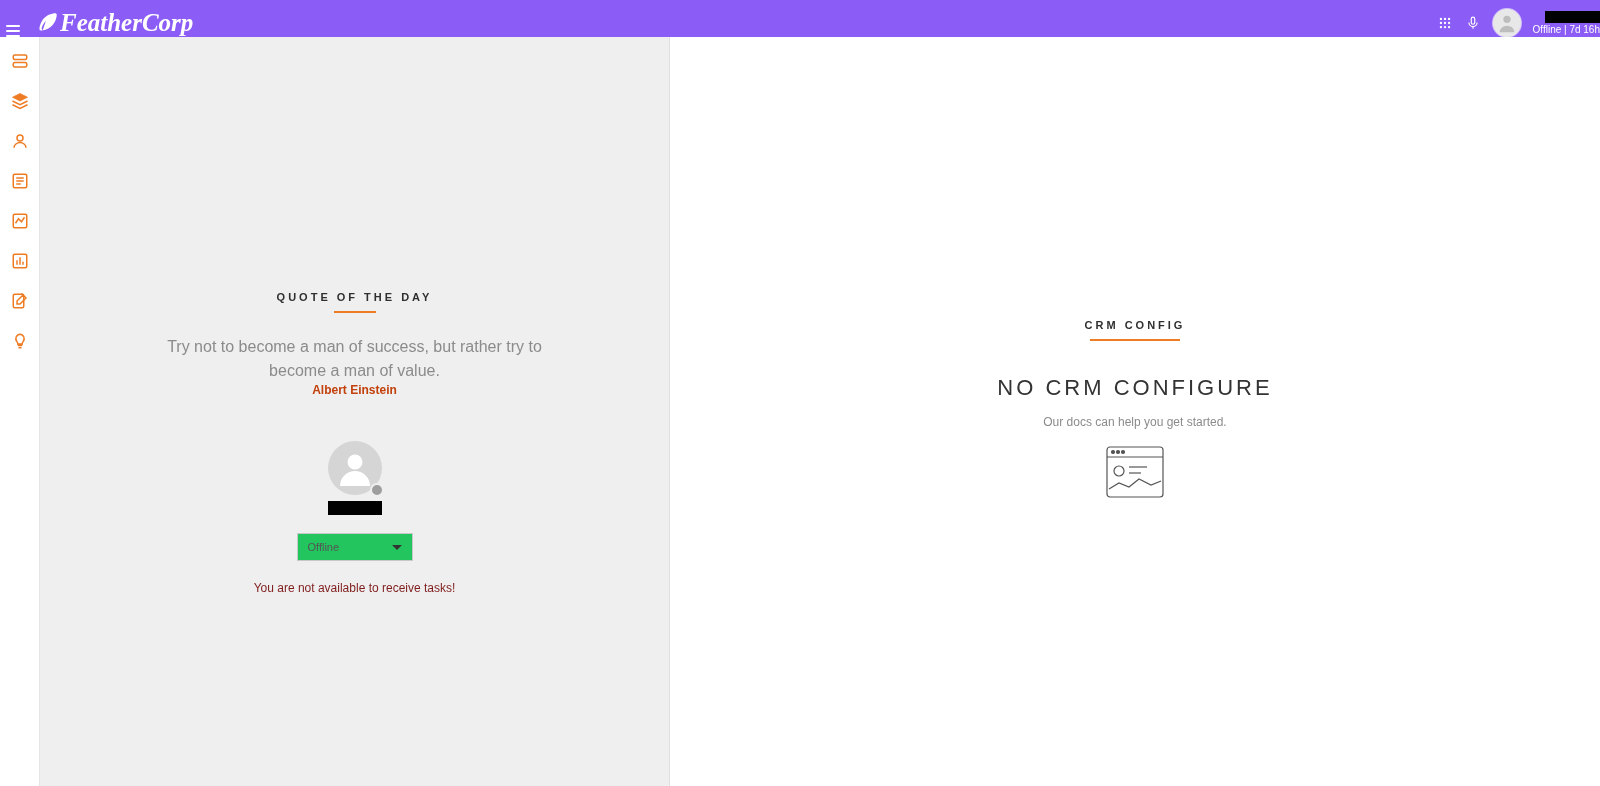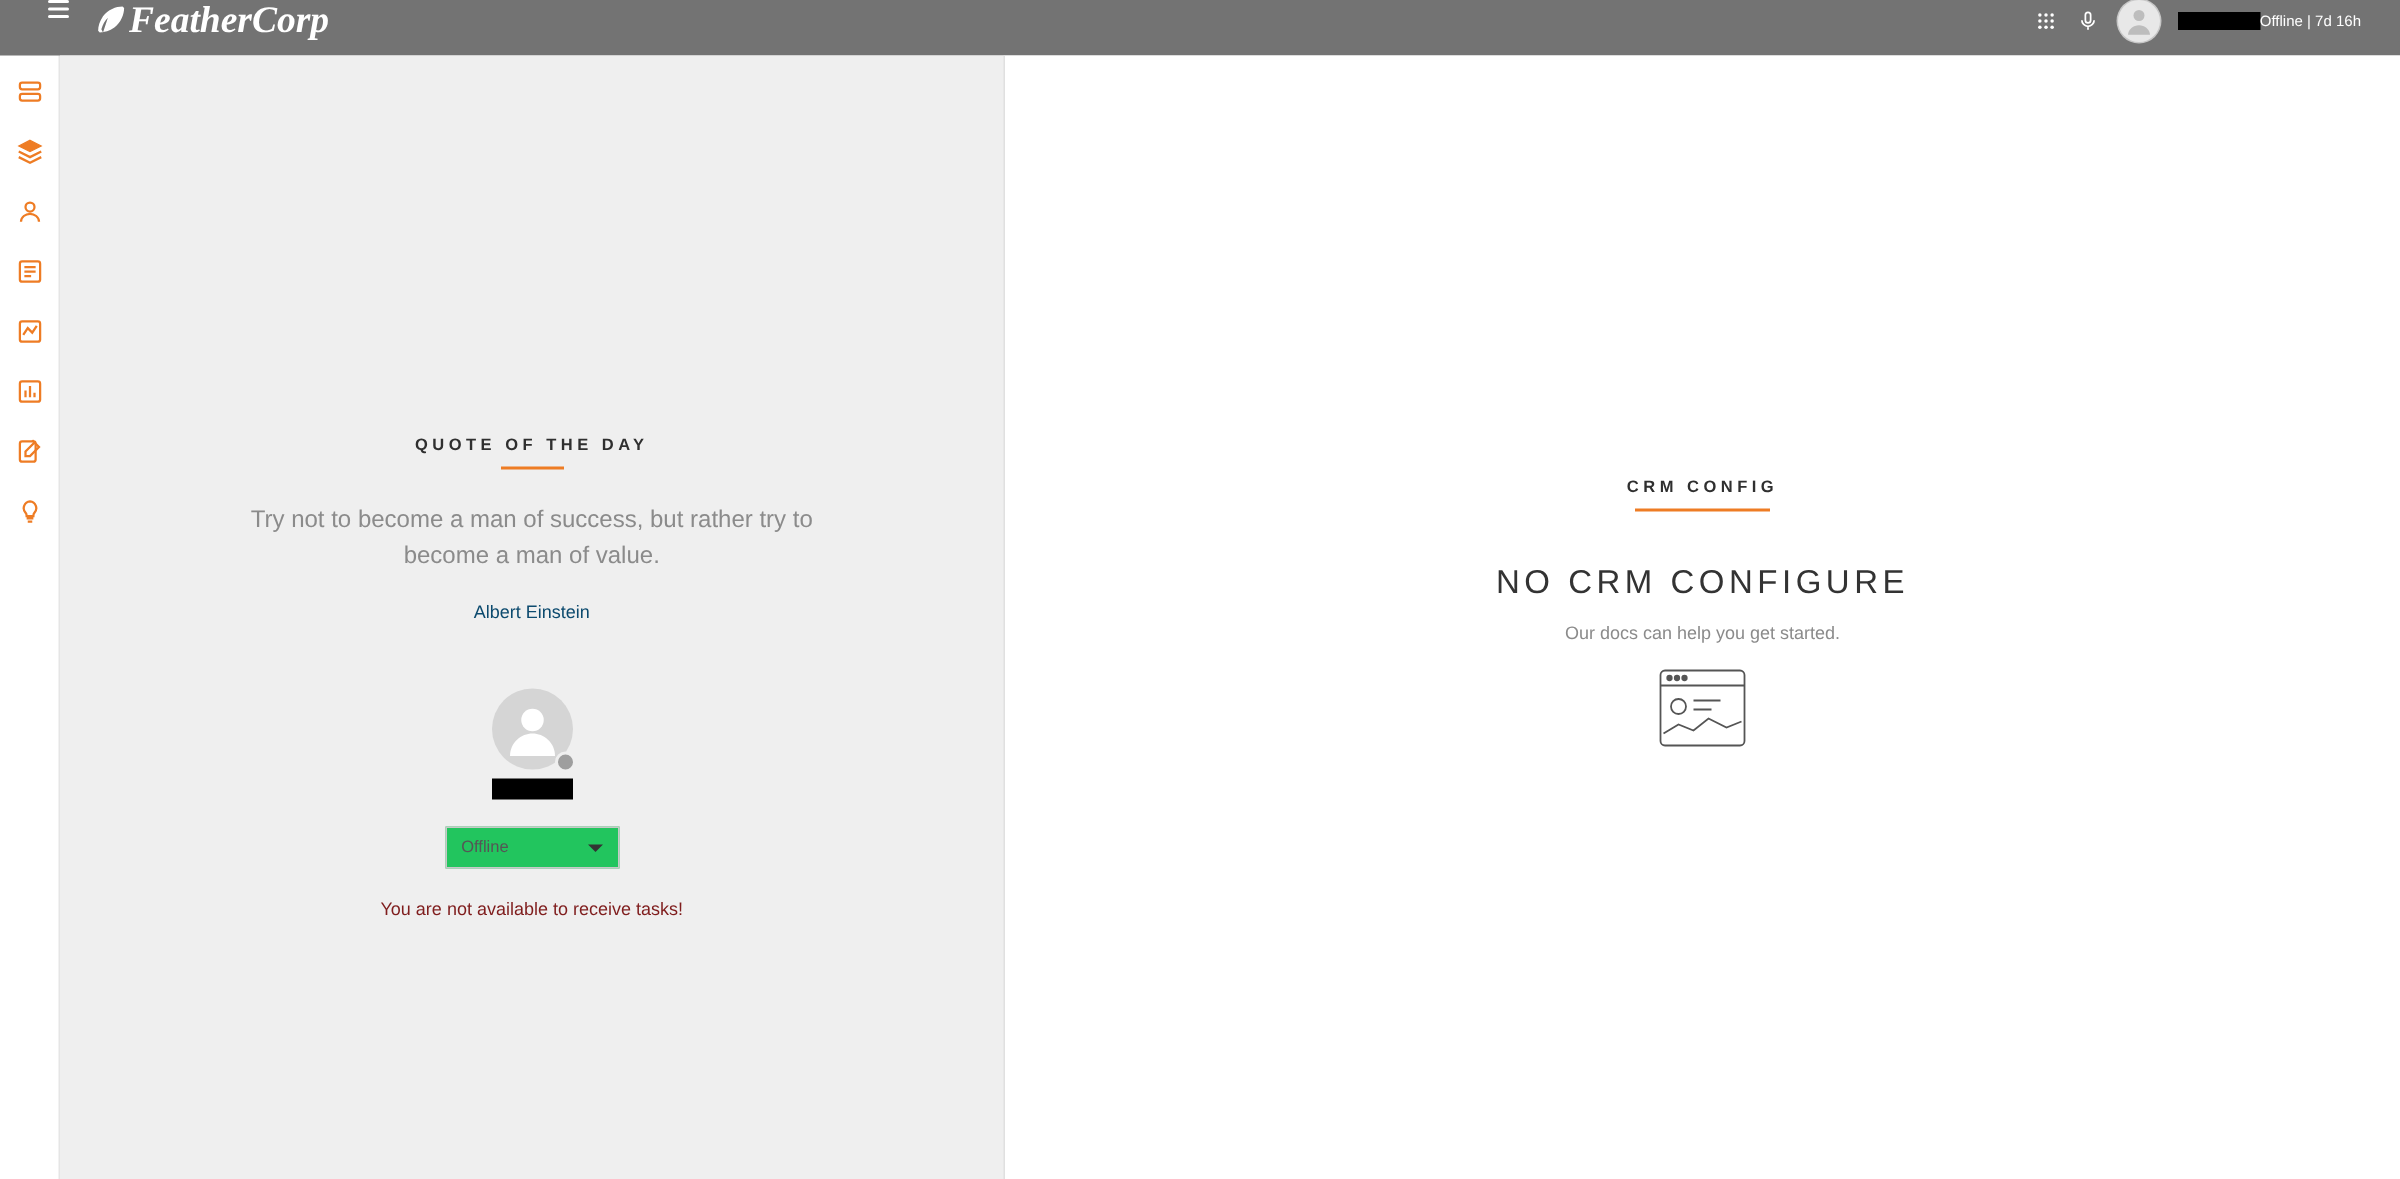--- a/index.html
+++ b/index.html
@@ -1,47 +1,47 @@
 <!DOCTYPE html>
 <html><head>
 <meta charset="utf-8">
 <style>
 * { margin: 0; padding: 0; box-sizing: border-box; }
 body { font-family: "Segoe UI", Arial, sans-serif; background: #fff; width:1600px; height:786px; overflow:hidden; }
 
 
-.header { background:#737373; height:37px; display:flex; align-items:flex-start; padding:0 26px; color:#fff; position:relative;}
+.header { background:#8b5cf6; height:37px; display:flex; align-items:flex-end; padding:0 0; color:#fff; position:relative;}
 .hamburger { width:20px; display:flex; flex-direction:column; gap:3px; cursor:pointer; padding-left:6px;}
 .hamburger span{display:block;height:2px;background:#fff;width:14px;border-radius:1px;}
 .logo { display:flex; align-items:center; margin-left:14px;}
 .logo-text{ font-family: "Brush Script MT", "Segoe Script", cursive; font-size:25px; font-style:italic;font-weight:600;}
 .header-right{ margin-left:auto; display:flex; align-items:center; gap:12px;}
 .header-icon{ width:16px;height:16px; display:flex;align-items:center;justify-content:center; cursor:pointer;}
 .avatar-sm{ width:28px;height:28px;border-radius:50%;background:#e8e8e8;display:flex;align-items:center;justify-content:center; box-shadow:0 0 0 1px rgba(255,255,255,.6);}
 .avatar-sm svg{width:22px;height:22px;}
-.status-box{ display:flex;flex-direction:row;align-items:flex-end;line-height:1;}
+.status-box{ display:flex;flex-direction:column;align-items:flex-end;line-height:1;}
 .status-box .name{ background:#000;color:#000;font-size:11px;padding:1px 6px;width:55px;height:12px;}
 .status-box .status{ font-size:10px;color:#fff; margin-top:2px;}
 
 
 .app{ display:flex; height:749px; }
 .sidebar{ width:40px; background:#fff; border-right:1px solid #e5e5e5; display:flex;flex-direction:column;align-items:center;padding-top:14px;gap:20px;}
 .sidebar .s-item{ width:20px;height:20px;display:flex;align-items:center;justify-content:center;cursor:pointer;color:#ee7c24;}
 .sidebar .s-item svg{stroke:#ee7c24;}
 
 .main{ flex:1; display:flex; }
 .panel-left{ width:630px; background:#efefef; border-right:1px solid #e0e0e0; position:relative;}
 .panel-right{ flex:1; background:#fff; position:relative;}
 
 
 .quote-block{ position:absolute; top:254px; left:50%; transform:translateX(-50%); text-align:center; width:400px;}
 .sect-title{ font-size:11px; letter-spacing:3px; font-weight:700; color:#2f2f2f;}
 .underline{ width:42px;height:2px;background:#ee7c24;margin:8px auto 0;}
 .quote-text{ font-size:16px; color:#8b8b8b; margin-top:22px; line-height:1.5;}
-.quote-author{ font-size:12px; font-weight:400; color:#0c4a6e; margin-top:18px;}
+.quote-author{ font-size:12px; font-weight:700; color:#c2410c; }
 .avatar-lg-wrap{ position:relative; margin:44px auto 0; width:54px;height:54px;}
 .avatar-lg{ width:54px;height:54px;border-radius:50%;background:#d5d5d5;display:flex;align-items:center;justify-content:center;}
 .avatar-lg svg{width:36px;height:36px;}
 .presence-dot{ position:absolute;right:-2px;bottom:-2px;width:14px;height:14px;border-radius:50%;background:#9e9e9e;border:2px solid #efefef;}
 .user-name{ background:#000;width:54px;height:14px;margin:6px auto 0;}
 .status-select{ margin:18px auto 0; width:116px;height:28px;border:1px solid #c8c8c8;background:#22c55e;display:flex;align-items:center;justify-content:space-between;padding:0 10px;font-size:11px;color:#555;cursor:pointer;}
 .status-select .caret{ width:0;height:0;border-left:5px solid transparent;border-right:5px solid transparent;border-top:5px solid #333;}
 .warn{ color:#7f1d1d; font-size:12px; margin-top:20px;}
 
 

